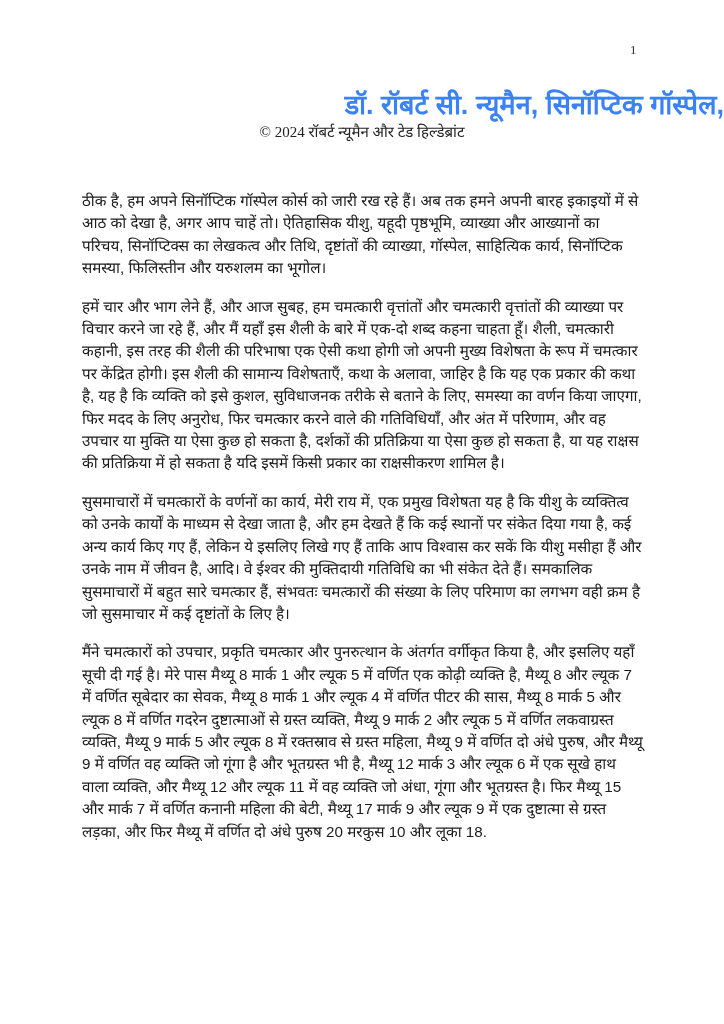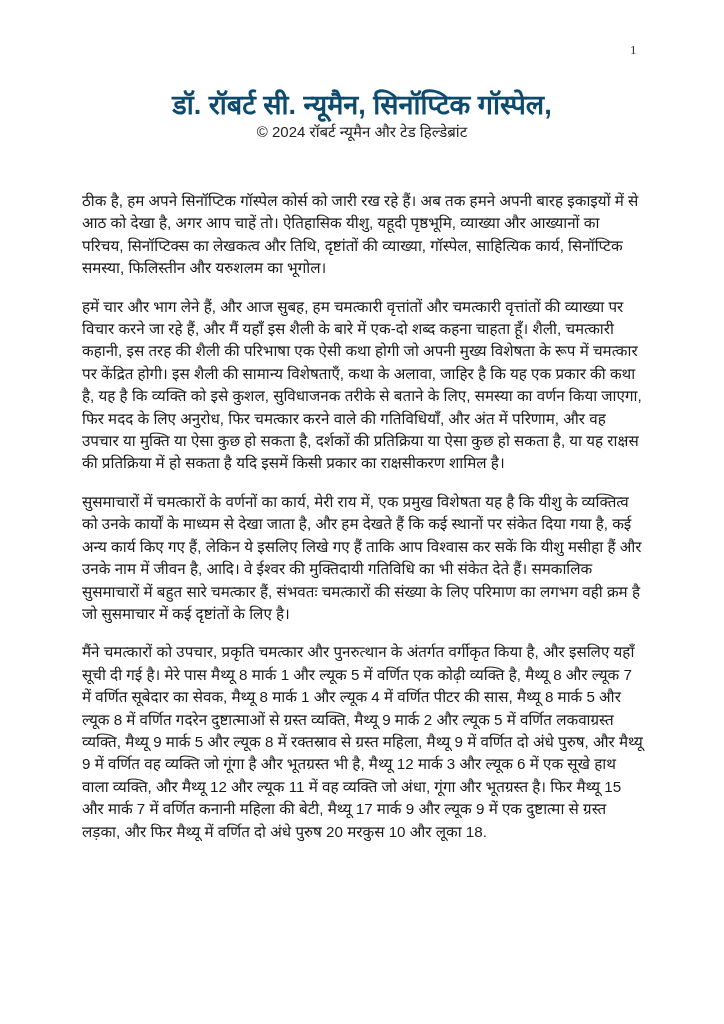--- a/index.html
+++ b/index.html
@@ -28,24 +28,25 @@
       left: 0;
       width: 724px;
       text-align: center;
     }
     .title {
       font-family: "Liberation Sans", "DejaVu Sans", sans-serif;
       font-weight: bold;
       font-size: 27px;
       line-height: 34px;
       margin: 0;
-      color: #0c4a6e;
+      color: #3b82f6;
+      text-align: right;
     }
     .copyright {
-      font-family: Liberation Sans, sans-serif;
+      font-family: Liberation Serif, serif;
       font-size: 15px;
       line-height: 20px;
       margin-top: 0px;
       color: #222;
     }
     .body-text {
       position: absolute;
       top: 190px;
       left: 82px;
       width: 572px;

